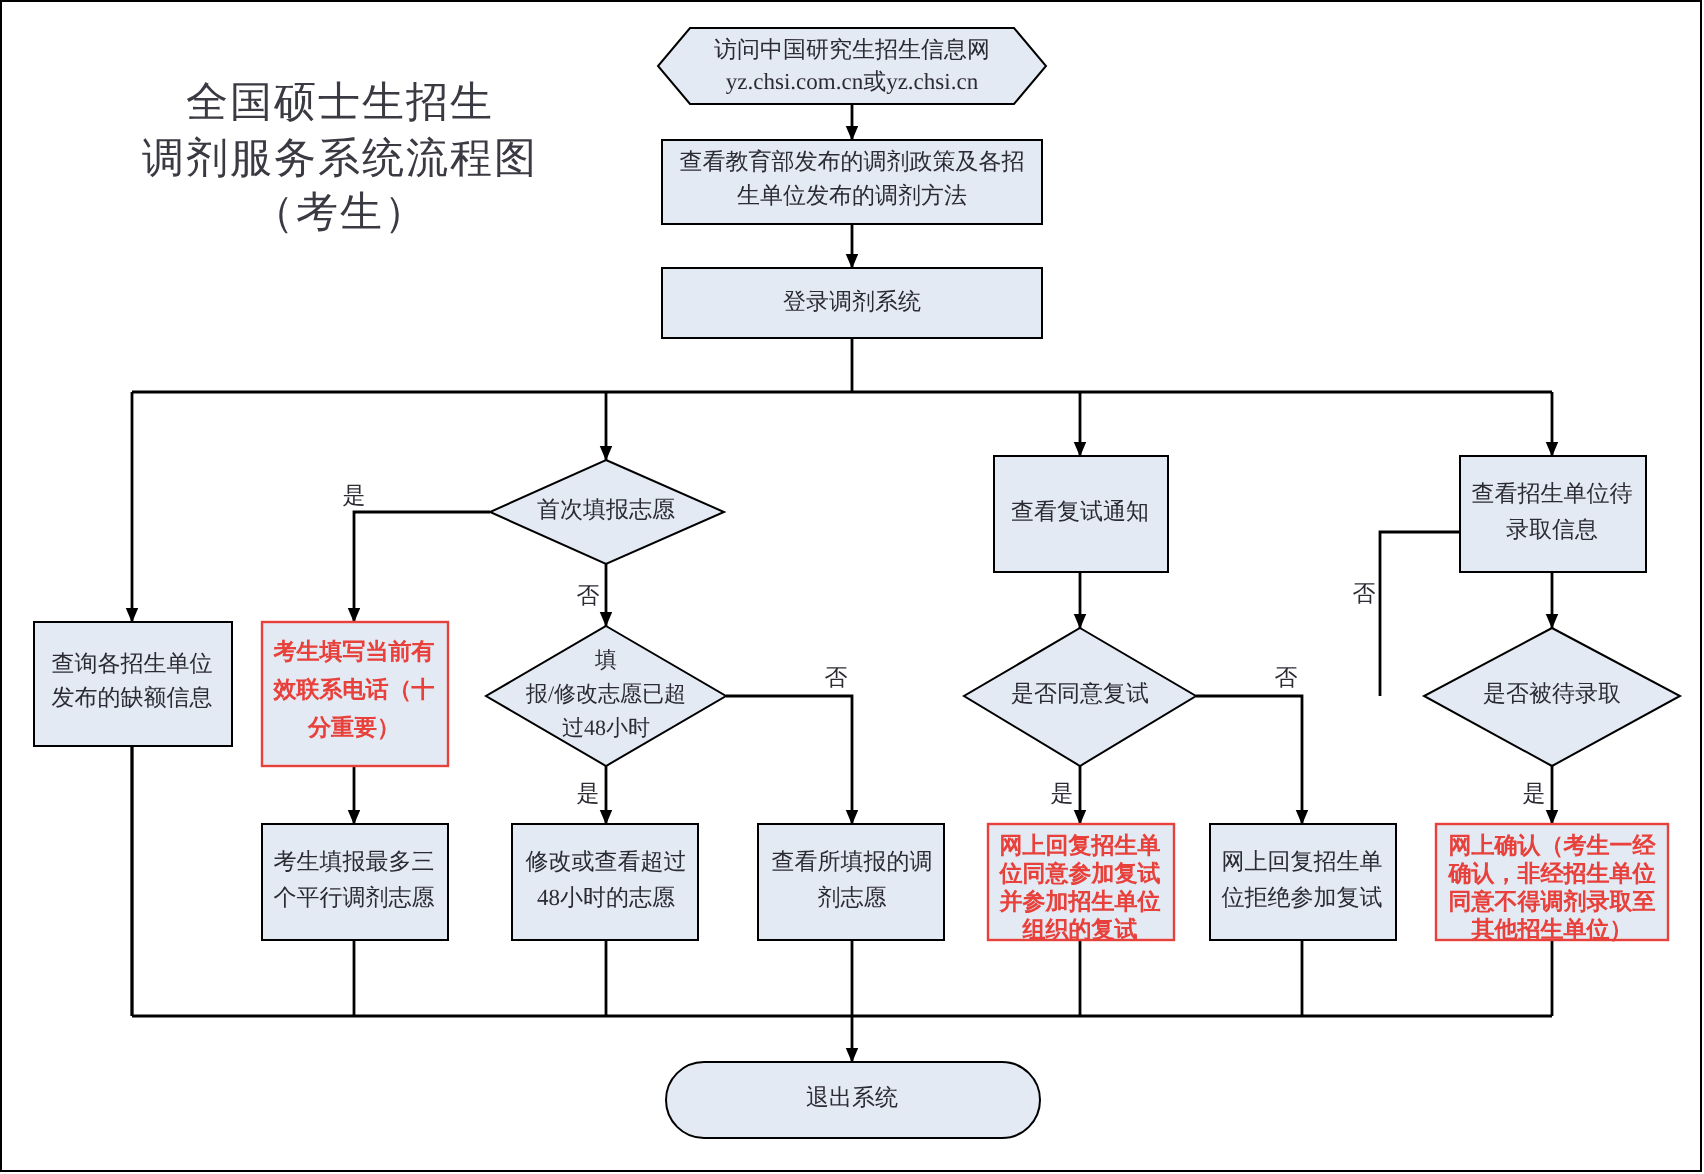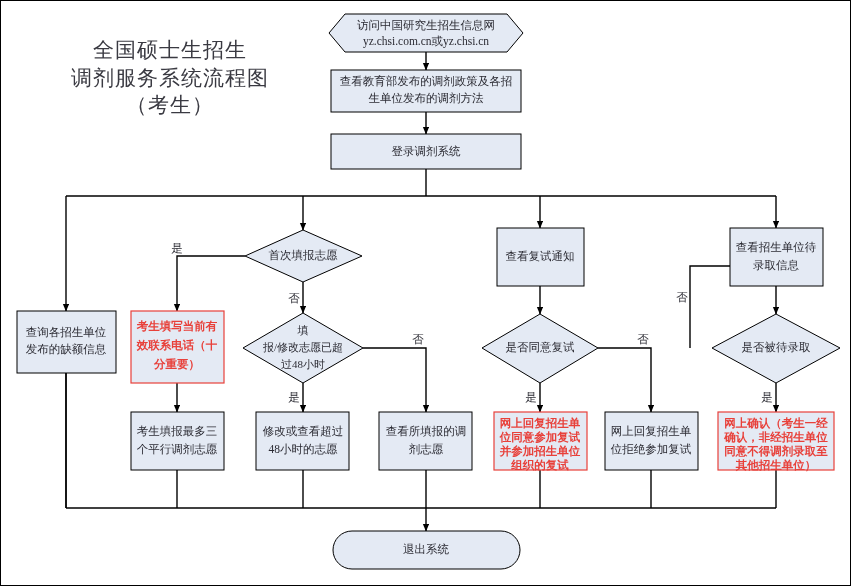--- a/index.html
+++ b/index.html
@@ -25,21 +25,21 @@
   }
   .nodetext.red{fill:#e8403a;font-weight:bold;}
   .nodetext.small{font-size:11px;}
   .edgelabel{
     font-family:"Liberation Serif","DejaVu Serif",serif;
     font-size:11.5px;fill:#2b2b33;text-anchor:middle;
     dominant-baseline:middle;
   }
   .title{
     position:absolute;
-    font-family:Liberation Mono, monospace;
+    font-family:Liberation Sans, sans-serif;
     font-size:21px;color:#3a3a42;line-height:1.32;
     text-align:center;letter-spacing:1px;white-space:pre;
   }
 </style>
 </head>
 <body>
 
 <div id="stage">
 
   <div id="frame"></div>

